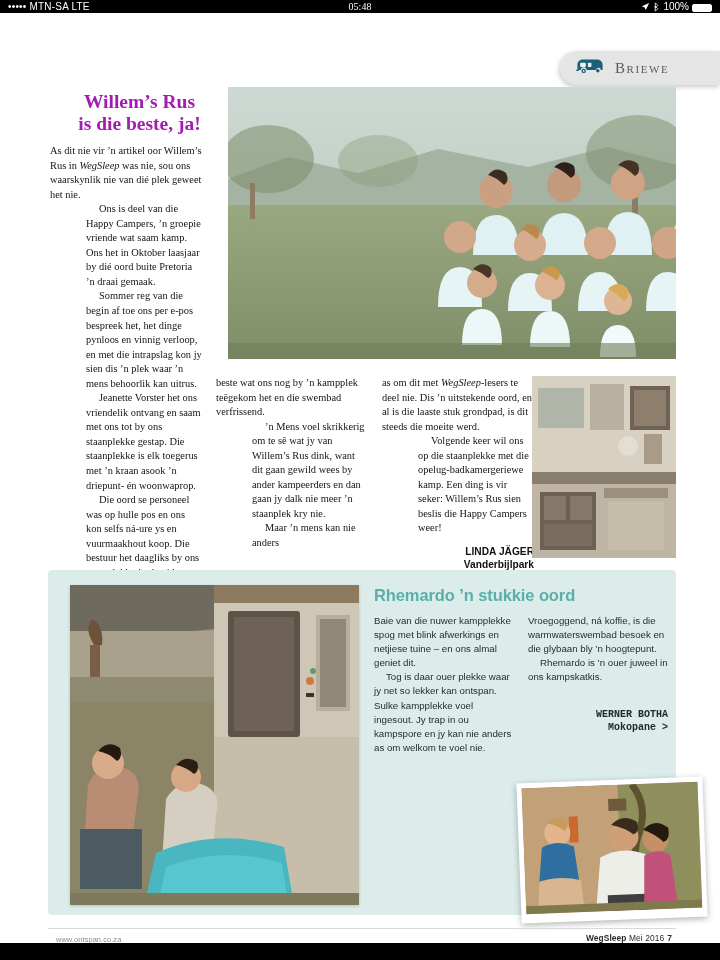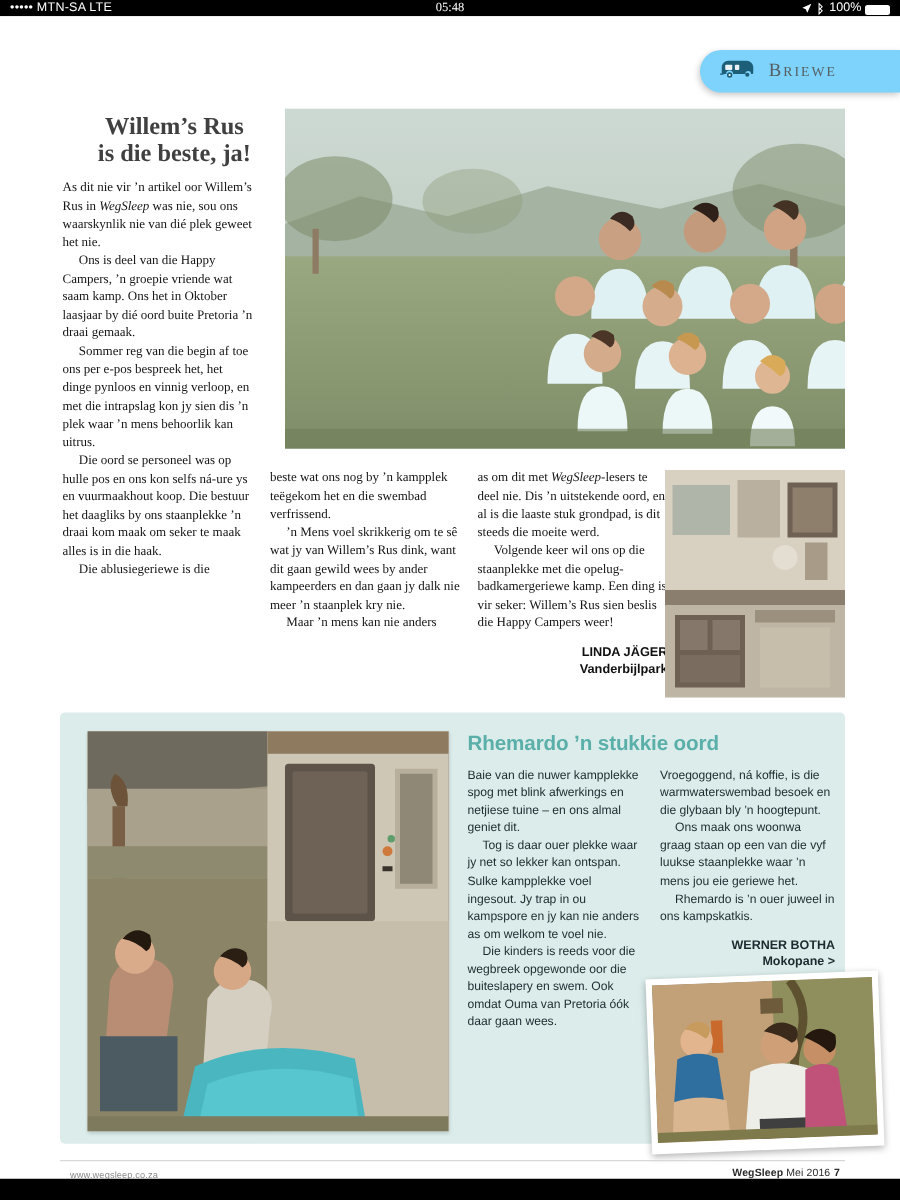--- a/index.html
+++ b/index.html
@@ -60,23 +60,23 @@
   .bottom-bar {
     position: absolute;
     left: 0; top: 943px;
     width: 720px; height: 17px;
     background: #000000;
   }
 
   
   .briewe-tab {
     position: absolute;
-    left: 560px; top: 27px;
+    left: 560px; top: 38px;
     width: 160px; height: 34px;
-    background: #7dd3fc;
+    background: #e5e5e5;
     border-radius: 17px 0 0 17px;
     box-shadow: -1px 2px 5px rgba(0,0,0,0.22);
     display: flex;
     align-items: center;
     padding-left: 16px;
     gap: 11px;
   }
   .caravan-icon { width: 28px; height: 20px; display: block; }
   .briewe-label {
     font-family: "Liberation Serif", serif;
@@ -89,42 +89,42 @@
 
   
   .headline {
     position: absolute;
     left: 52px; top: 78px;
     width: 175px;
     font-family: "Liberation Serif", serif;
     font-weight: bold;
     font-size: 19.5px;
     line-height: 22px;
-    color: #404040;
+    color: #a21caf;
     text-align: center;
   }
 
   .hero-photo {
     position: absolute;
     left: 228px; top: 74px;
     width: 448px; height: 272px;
     overflow: hidden;
     background: #b9cdbe;
   }
 
   .col {
     position: absolute;
     font-family: "Liberation Serif", serif;
     font-size: 10.4px;
     line-height: 14.55px;
     color: #141414;
     text-align: left;
   }
   .col p { margin: 0; }
-  .col p + p { text-indent: 13px; }
+  .col p + p { text-indent: 13px; margin-left: 36px; }
 
   #a1c1 { left: 50px;  top: 131px; width: 152px; }
   #a1c2 { left: 216px; top: 363px; width: 152px; }
   #a1c3 { left: 382px; top: 363px; width: 152px; }
 
   .signoff {
     text-align: right;
     font-family: "Liberation Sans", sans-serif;
     font-weight: bold;
     font-size: 10.2px;
@@ -176,26 +176,26 @@
     color: #1b2a2e;
   }
   .col-sans p { margin: 0; }
   .col-sans p + p { text-indent: 12px; }
 
   #a2c1 { left: 374px; top: 601px; width: 138px; }
   #a2c2 { left: 528px; top: 601px; width: 140px; }
 
   .signoff2 {
     text-align: right;
-    font-family: Liberation Sans, sans-serif;
+    font-family: Liberation Mono, monospace;
     font-weight: bold;
     font-size: 10px;
     line-height: 13px;
     color: #1b2a2e;
-    margin-top: 9px;
+    margin-top: 24px;
   }
 
   .inset-photo {
     position: absolute;
     left: 519px; top: 767px;
     width: 186px; height: 140px;
     background: #ffffff;
     padding: 5px 5px 9px 5px;
     box-shadow: 0 2px 6px rgba(0,0,0,0.3);
     transform: rotate(-2.2deg);
@@ -363,20 +363,21 @@
           </g>
       </g>
       <rect y="256" width="448" height="16" fill="#6f7d58" opacity="0.6"></rect>
     </svg>
   </div>
 
   <div class="col" id="a1c1">
     <p>As dit nie vir ’n artikel oor Willem’s Rus in <span class="italic">WegSleep</span> was nie, sou ons waarskynlik nie van dié plek geweet het nie.</p>
     <p>Ons is deel van die Happy Campers, ’n groepie vriende wat saam kamp. Ons het in Oktober laasjaar by dié oord buite Pretoria ’n draai gemaak.</p>
     <p>Sommer reg van die begin af toe ons per e-pos bespreek het, het dinge pynloos en vinnig verloop, en met die intrapslag kon jy sien dis ’n plek waar ’n mens behoorlik kan uitrus.</p>
+    <p>Jeanette Vorster het ons vriendelik ontvang en saam met ons tot by ons staanplekke gestap. Die staanplekke is elk toegerus met ’n kraan asook ’n driepunt- én woonwaprop.</p>
     <p>Die oord se personeel was op hulle pos en ons kon selfs ná-ure ys en vuurmaakhout koop. Die bestuur het daagliks by ons staanplekke ’n draai kom maak om seker te maak alles is in die haak.</p>
     <p>Die ablusiegeriewe is die</p>
   </div>
 
   <div class="col" id="a1c2">
     <p>beste wat ons nog by ’n kampplek teëgekom het en die swembad verfrissend.</p>
     <p>’n Mens voel skrikkerig om te sê wat jy van Willem’s Rus dink, want dit gaan gewild wees by ander kampeerders en dan gaan jy dalk nie meer ’n staanplek kry nie.</p>
     <p>Maar ’n mens kan nie anders</p>
   </div>
 
@@ -449,26 +450,24 @@
 
       <path d="M86 268 q60-26 128-6 l10 58 l-150 0z" fill="#49b6c0"></path>
       <path d="M96 282 q56-22 116-4 l6 40 l-130 0z" fill="#58c6ce"></path>
       <rect y="308" width="289" height="12" fill="#7d7a5e"></rect>
     </svg>
   </div>
 
   <div class="col-sans" id="a2c1">
     <p>Baie van die nuwer kampplekke spog met blink afwerkings en netjiese tuine – en ons almal geniet dit.</p>
     <p>Tog is daar ouer plekke waar jy net so lekker kan ontspan. Sulke kampplekke voel ingesout. Jy trap in ou kampspore en jy kan nie anders as om welkom te voel nie.</p>
-    <p>Die kinders is reeds voor die wegbreek opgewonde oor die buiteslapery en swem. Ook omdat  Ouma van Pretoria óók daar gaan wees.</p>
   </div>
 
   <div class="col-sans" id="a2c2">
     <p>Vroegoggend, ná koffie, is die warmwaterswembad besoek en die glybaan bly ’n hoogtepunt.</p>
-    <p>Ons maak ons woonwa graag staan op een van die vyf luukse staanplekke waar ’n mens jou eie geriewe het.</p>
     <p>Rhemardo is ’n ouer juweel in ons kampskatkis.</p>
     <div class="signoff2">
       <div>WERNER BOTHA</div>
       <div>Mokopane  &gt;</div>
     </div>
   </div>
 
   <div class="inset-photo">
     <div class="ph-inner">
       <svg width="176" height="126" viewBox="0 0 176 126" preserveAspectRatio="none">
@@ -497,20 +496,20 @@
           <circle cx="132" cy="56" r="13" fill="#c68f66"></circle>
           <path d="M120 46 q12-12 25-1 q2 12-5 14 q-8-8-20-13z" fill="#25180f"></path>
           <path d="M120 72 q14-8 26 0 l6 50 l-34 2z" fill="#c0527a"></path>
         </g>
         <rect y="118" width="176" height="8" fill="#7e7a4c"></rect>
       </svg>
     </div>
   </div>
 
   <div class="footer-rule"></div>
-  <div class="footer-left">www.wegsleep.co.za</div>
+  <div class="footer-left">www.ontspan.co.za</div>
   <div class="footer-right">
     <span class="brand">WegSleep</span><span> Mei 2016</span><span class="pg">7</span>
   </div>
 
 </div>
 
 <div class="bottom-bar"></div>
 
 </body></html>

